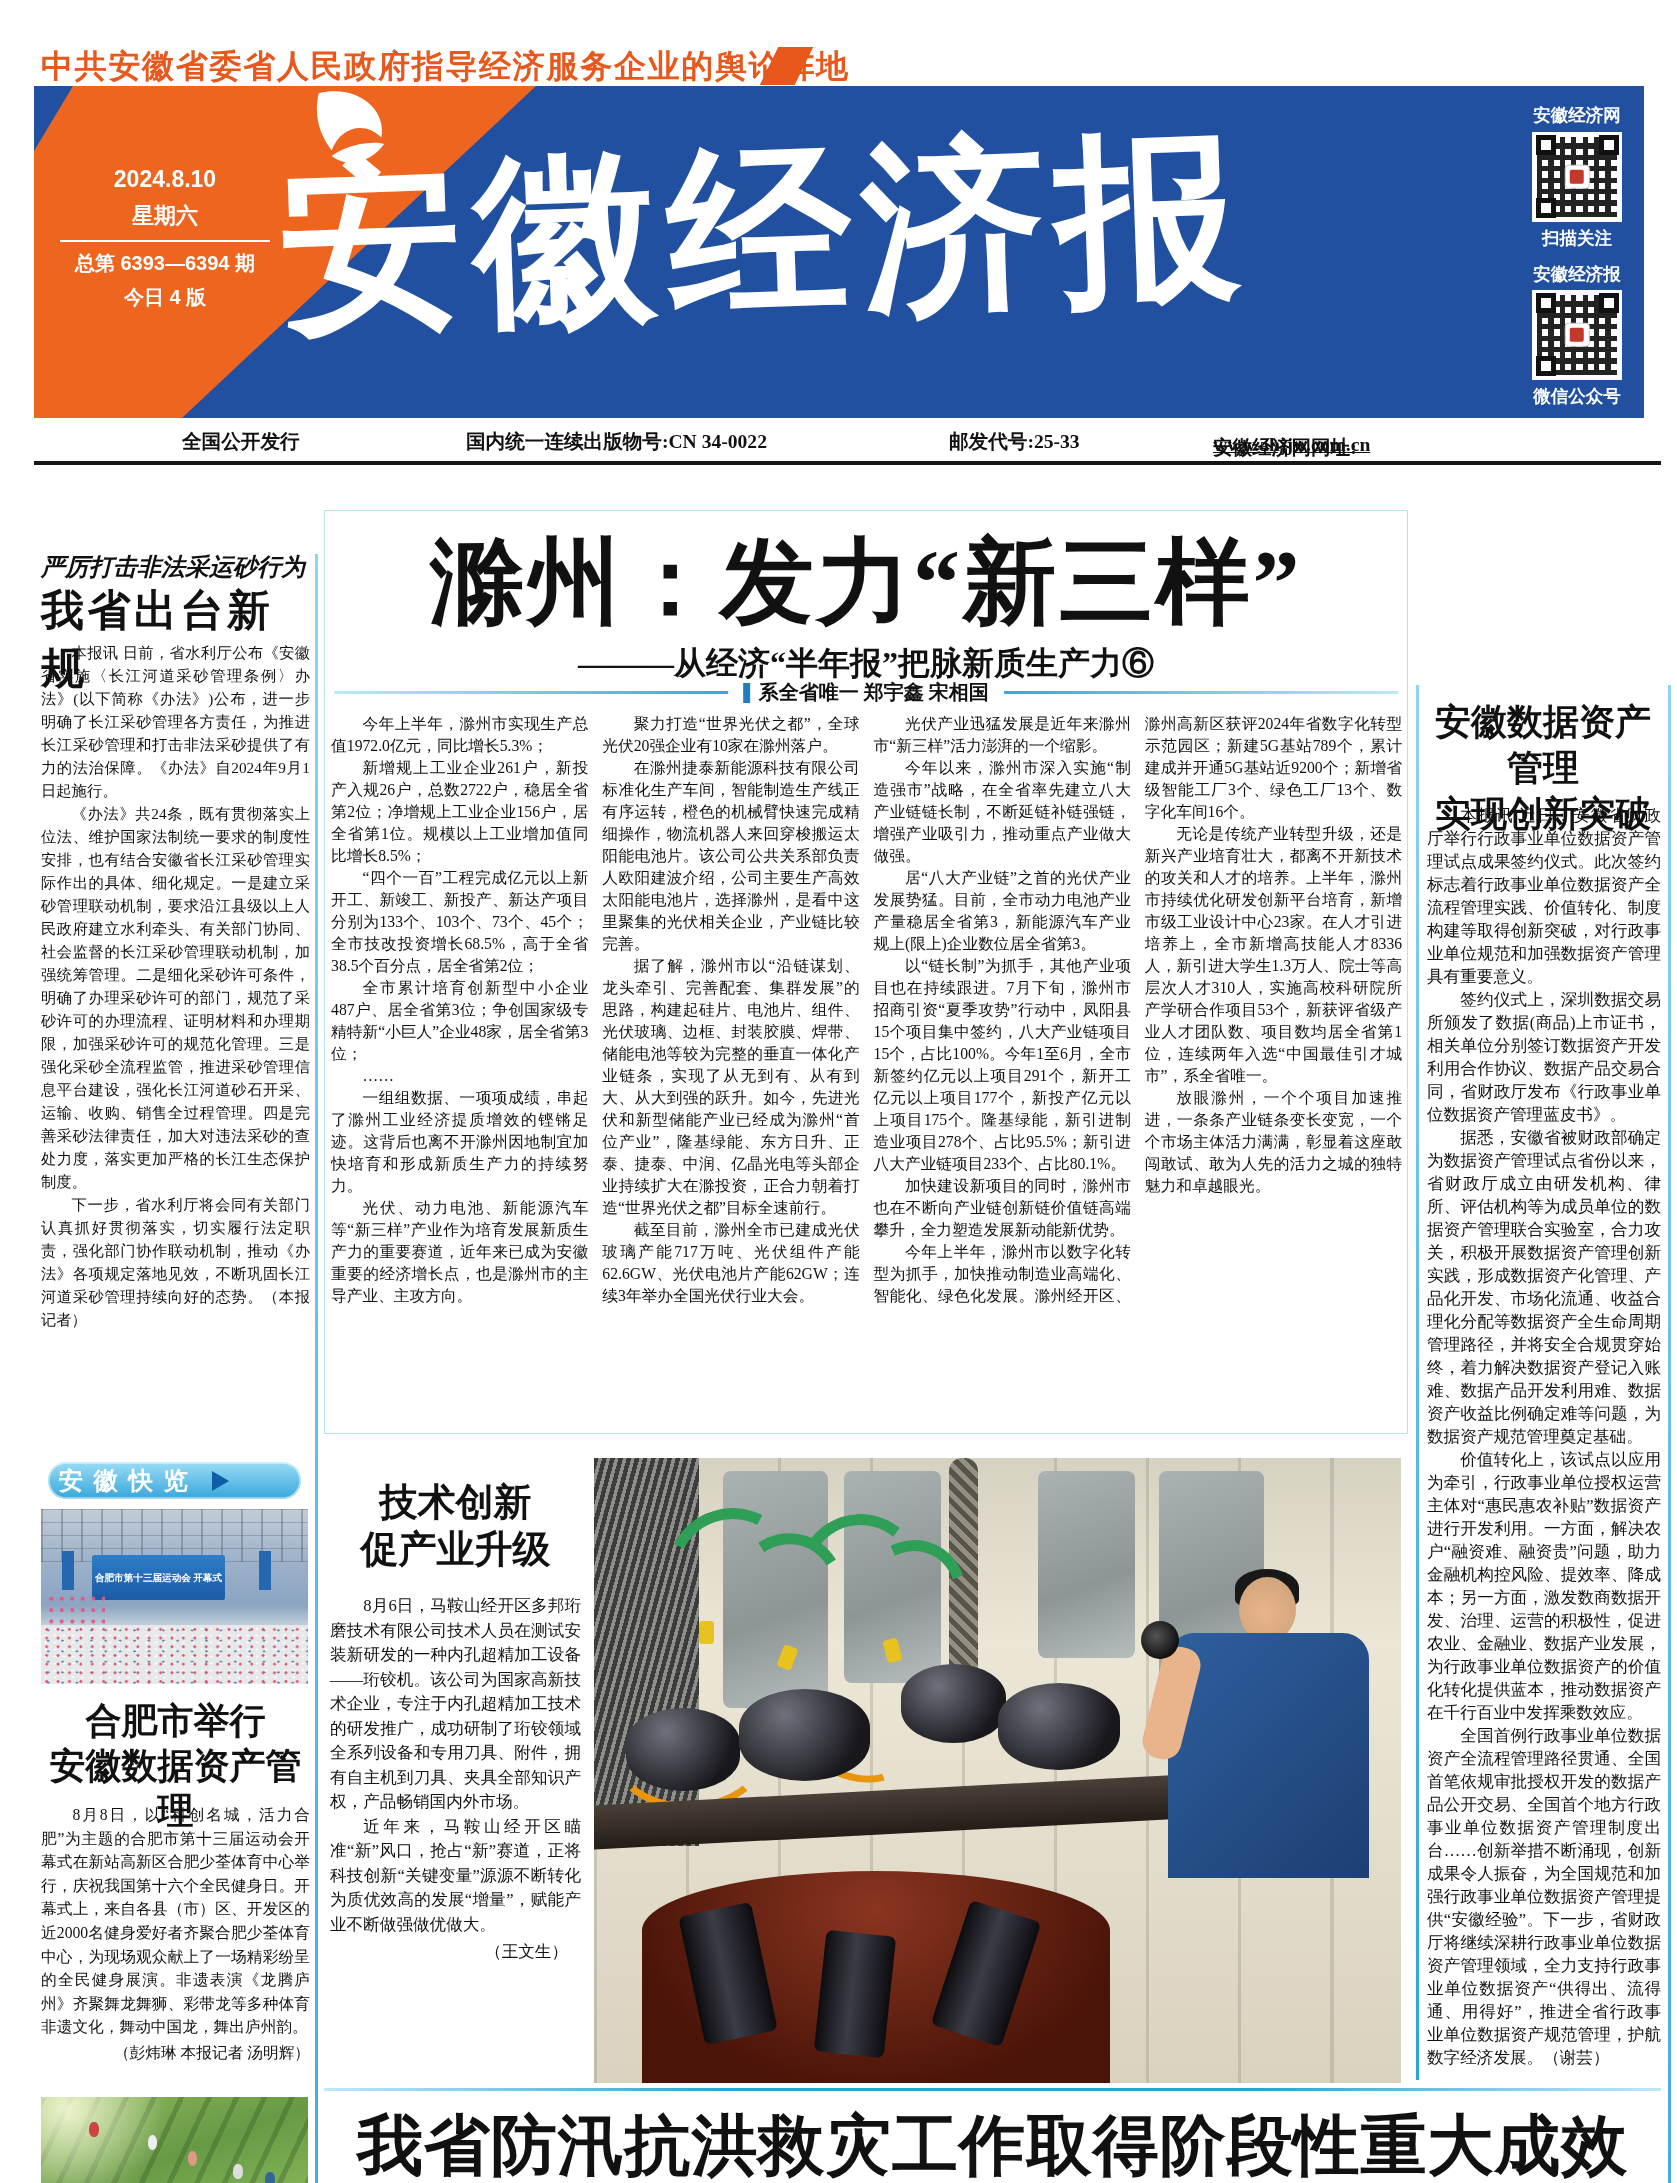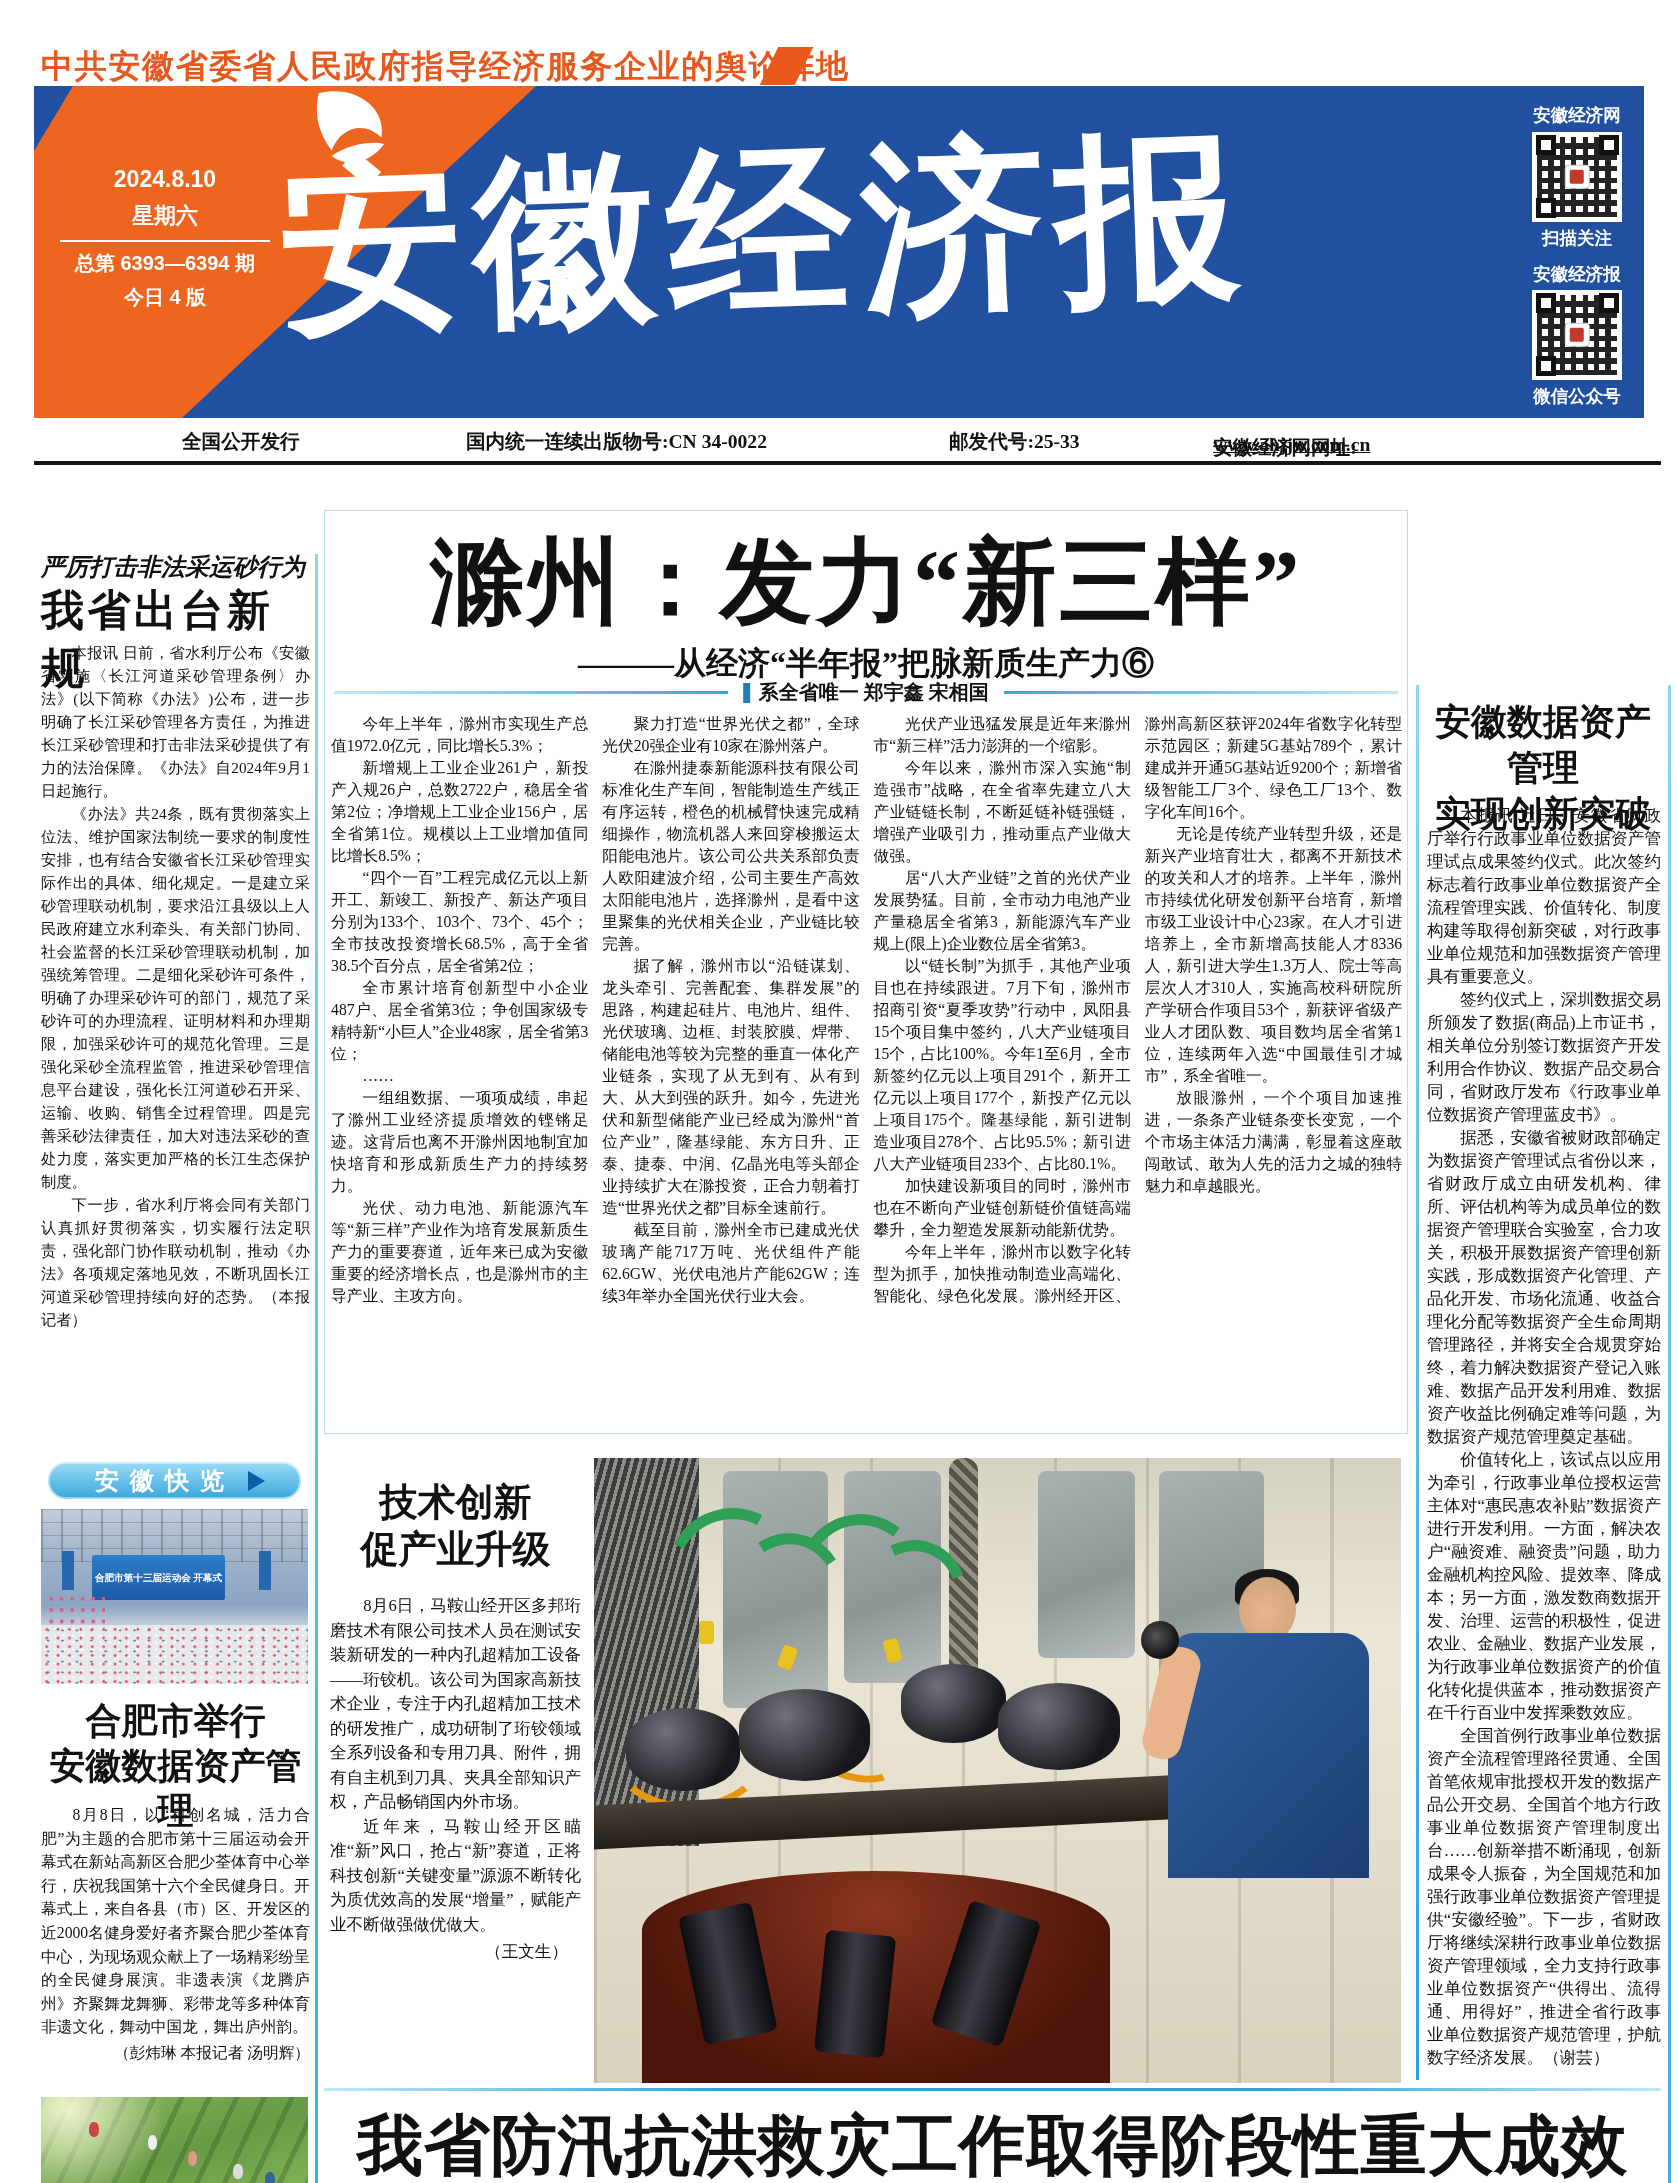--- a/index.html
+++ b/index.html
@@ -63,21 +63,21 @@
   
   .ln-kicker{position:absolute;left:41px;top:551px;width:269px;text-align:left;
      font-size:24px;font-weight:bold;font-style:italic;}
   .ln-title{position:absolute;left:41px;top:582px;width:269px;text-align:left;
      font-size:43px;font-weight:bold;letter-spacing:3.5px;}
   .ln-body{position:absolute;left:41px;top:641px;width:269px;height:786px;overflow:hidden;
      font-size:15.3px;line-height:23px;text-align:justify;}
   .para{margin:0;text-indent:2em;}
   .kuailan{position:absolute;left:48px;top:1462px;width:253px;height:37px;border-radius:18.3px;
      background:linear-gradient(180deg,#9bdcf6,#37a6db);box-shadow:inset 0 0 0 1.7px rgba(255,255,255,.55);
-     display:flex;align-items:center;justify-content:center;gap:13px;}
+     display:flex;align-items:center;justify-content:flex-start;gap:13px;}
   .kuailan .kl-text{color:#fff;font-family:"Liberation Sans",sans-serif;font-weight:bold;
      font-size:24.5px;letter-spacing:10.5px;text-indent:10.5px;}
   .kl-arrow{width:0;height:0;border-top:10.5px solid transparent;border-bottom:10.5px solid transparent;
      border-left:17.5px solid #0e5ea7;}
 
   .photo{position:absolute;overflow:hidden;}
   .stadium{left:41px;top:1509px;width:267px;height:175px;
      background:linear-gradient(180deg,#c3ccd8 0%,#9db1c9 30%,#8aa4c2 55%,#dfe3e6 72%,#e8eaea 100%);}
   .st-truss{position:absolute;left:0;top:0;width:100%;height:30%;
      background:repeating-linear-gradient(90deg,rgba(70,80,95,.35) 0 1.7px,transparent 1.7px 20px),

